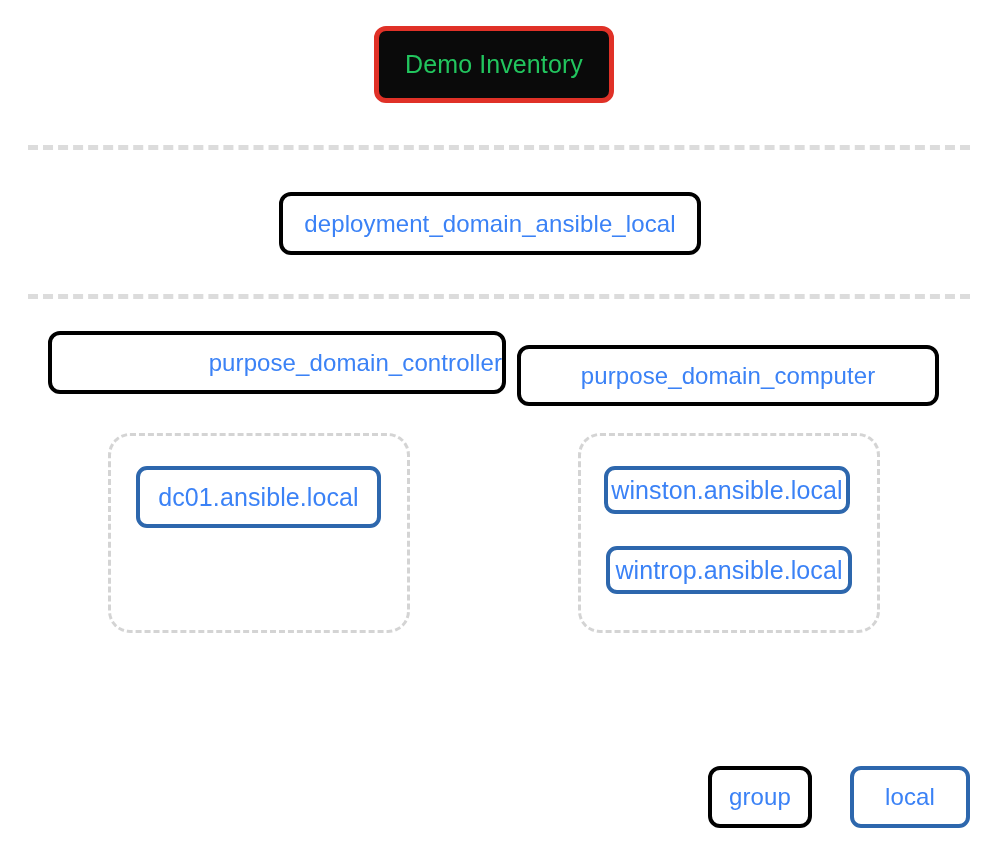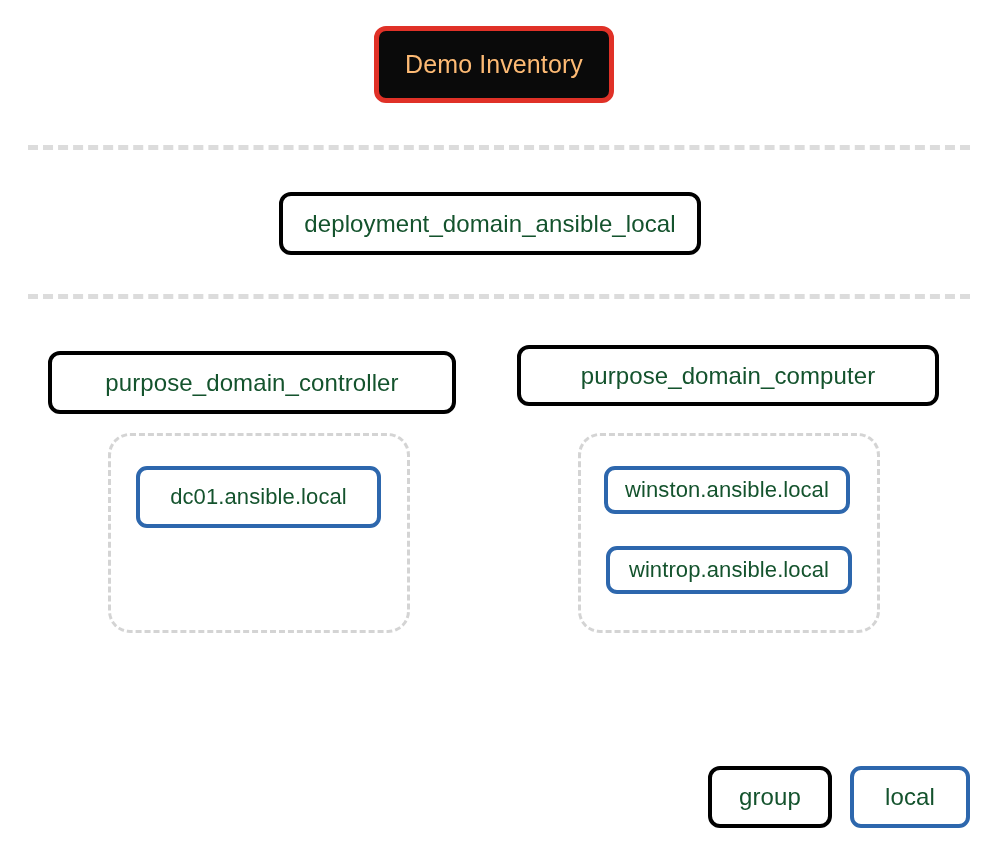--- a/index.html
+++ b/index.html
@@ -23,46 +23,46 @@
 
   
   .node {
     position: absolute;
     box-sizing: border-box;
     display: flex;
     align-items: center;
     justify-content: center;
     text-align: center;
     background: #ffffff;
-    color: #14532d;
+    color: #3b82f6;
     letter-spacing: 0.1px;
     white-space: nowrap;
   }
 
   
   .node-root {
     background: #0a0a0a;
-    color: #fdba74;
+    color: #22c55e;
     border: 5px solid #e03127;
     border-radius: 12px;
     font-size: 25px;
   }
 
   
   .node-group {
     border: 4px solid #000000;
     border-radius: 12px;
     font-size: 24px;
   }
 
   
   .node-host {
     border: 4px solid #2d67ad;
     border-radius: 11px;
-    font-size: 22px;
+    font-size: 25px;
   }
 
   
   .node-legend {
     font-size: 24px;
   }
 
   
   .host-container {
     position: absolute;
@@ -89,21 +89,21 @@
   </div>
 
   <div class="rank-divider" style="left:28px; top:145px; width:942px;"></div>
 
   <div class="node node-group" style="left:279px; top:192px; width:422px; height:63px;">
     <span>deployment_domain_ansible_local</span>
   </div>
 
   <div class="rank-divider" style="left:28px; top:294px; width:942px;"></div>
 
-  <div class="node node-group" style="left:48px; top:351px; width:408px; height:63px;">
+  <div class="node node-group" style="left:48px; top:331px; width:458px; height:63px;justify-content:flex-end;">
     <span>purpose_domain_controller</span>
   </div>
 
   <div class="host-container" style="left:108px; top:433px; width:302px; height:200px;">
   </div>
 
   <div class="node node-host" style="left:136px; top:466px; width:245px; height:62px;">
     <span>dc01.ansible.local</span>
   </div>
 
@@ -115,21 +115,21 @@
   </div>
 
   <div class="node node-host" style="left:604px; top:466px; width:246px; height:48px;">
     <span>winston.ansible.local</span>
   </div>
 
   <div class="node node-host" style="left:606px; top:546px; width:246px; height:48px;">
     <span>wintrop.ansible.local</span>
   </div>
 
-  <div class="node node-group node-legend" style="left:708px; top:766px; width:124px; height:62px;">
+  <div class="node node-group node-legend" style="left:708px; top:766px; width:104px; height:62px;">
     <span>group</span>
   </div>
 
   <div class="node node-host node-legend" style="left:850px; top:766px; width:120px; height:62px;">
     <span>local</span>
   </div>
 
 </div>
 
 </body></html>

